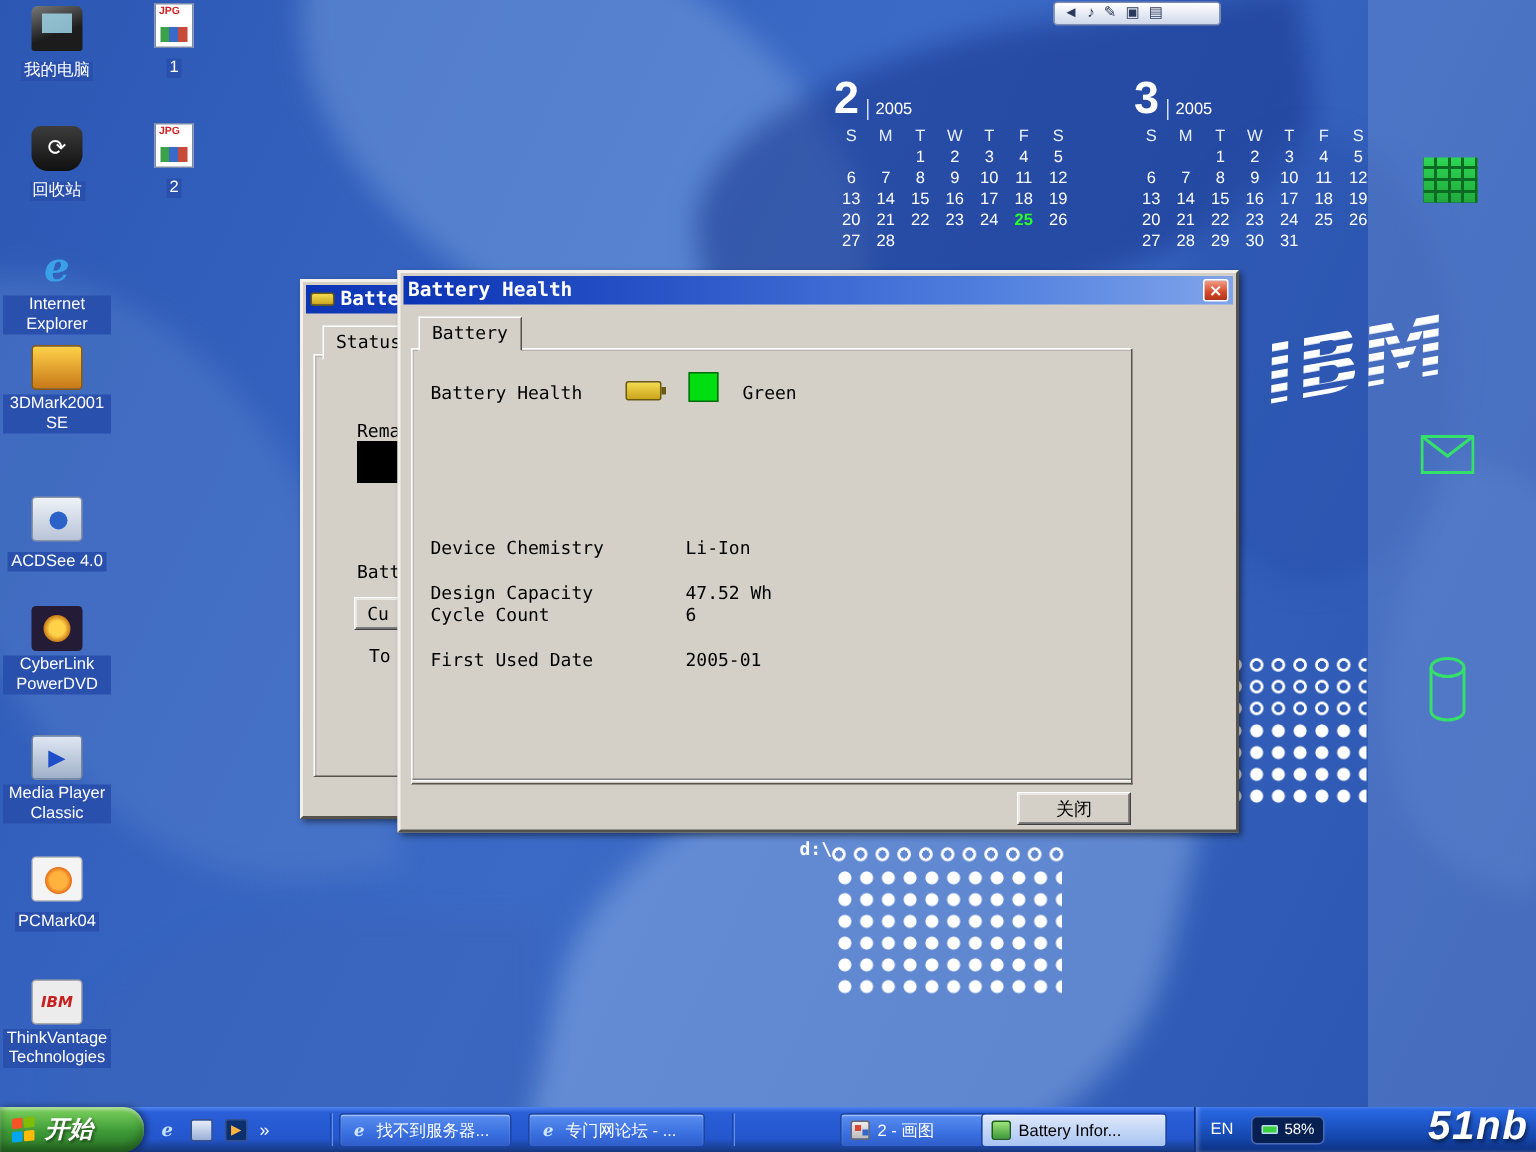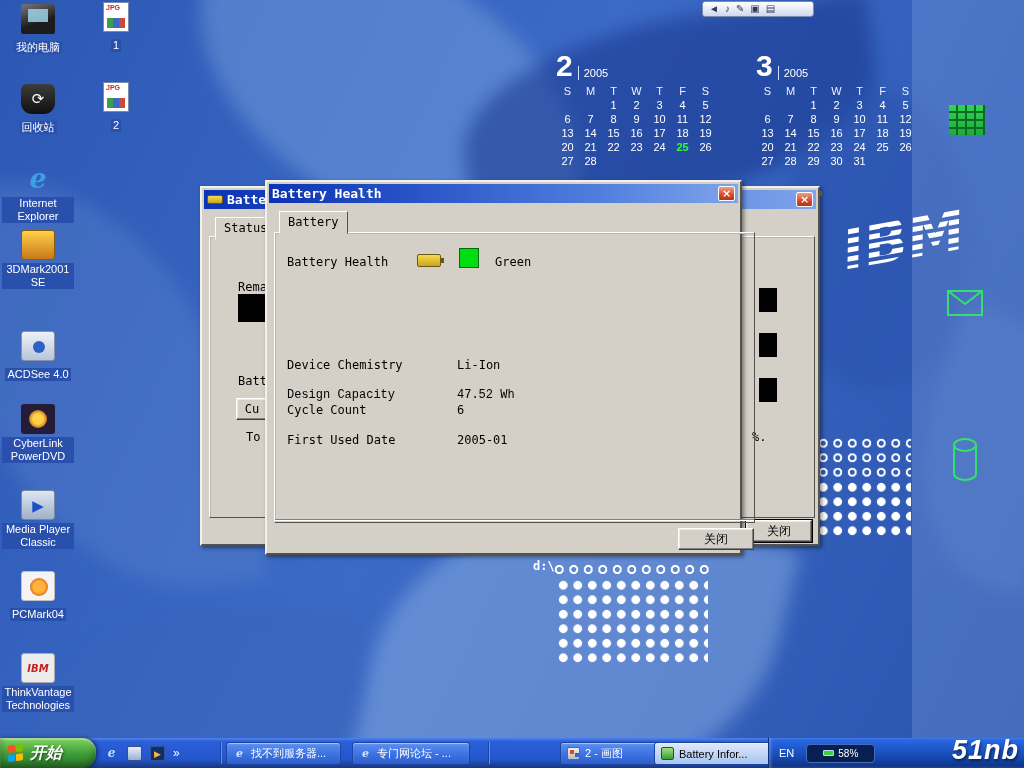--- a/index.html
+++ b/index.html
@@ -99,24 +99,24 @@
      display:flex;align-items:center;gap:5px;padding:0 6px;overflow:hidden;white-space:nowrap;
      box-shadow:inset 0 1px 1px rgba(255,255,255,.5);}
   .taskbtn.active{background:linear-gradient(#dfe9fb,#a8c4f2);color:#000;}
   .tkic{width:13px;height:13px;flex:0 0 auto;border-radius:2px;position:relative;font:bold italic 11px "DejaVu Serif",serif;line-height:13px;text-align:center;}
   .tk-ie{color:#cfe6ff;}
   .tk-ie::after{content:"e";}
   .tk-paint{background:linear-gradient(#eee,#bbb);border:1px solid #667;}
   .tk-paint::after{content:"";position:absolute;left:2px;top:2px;width:4px;height:4px;background:#d43;box-shadow:5px 3px 0 #36c;}
   .tk-batt{background:linear-gradient(#9fe27a,#3d9a37);border:1px solid #1e5c1a;}
   .tsep{position:absolute;top:4px;width:2px;height:22px;border-left:1px solid #1c44a0;border-right:1px solid #5d8ef0;}
-  .tray{position:absolute;right:0;top:0;height:30px;width:256px;display:flex;align-items:center;gap:12px;padding-left:10px;
+  .tray{position:absolute;right:0;top:0;height:30px;width:228px;display:flex;align-items:center;gap:12px;padding-left:10px;
      background:linear-gradient(#2a6ae8,#1446ac 70%,#0d2f7e);border-left:1px solid #0c2f7e;box-shadow:inset 2px 0 3px rgba(255,255,255,.25);margin-left:40px;}
   .tray-en{color:#fff;font-size:11px;}
-  .traybatt{height:19px;padding:0 16px;display:flex;align-items:center;gap:4px;background:#081f52;border:1px solid #4a6ab8;border-radius:4px;color:#fff;font-size:10px;}
+  .traybatt{height:19px;padding:0 6px;display:flex;align-items:center;gap:4px;background:#081f52;border:1px solid #4a6ab8;border-radius:4px;color:#fff;font-size:10px;}
   .tb-ic{width:11px;height:6px;background:#39d23e;border:1px solid #bde;border-radius:1px;}
   .wm{position:absolute;right:5px;top:735px;z-index:60;color:#fff;font:bold italic 27px "Liberation Sans",sans-serif;
       letter-spacing:1px;text-shadow:1px 2px 3px rgba(0,0,0,.55);display:flex;align-items:center;flex-direction:column;}
   .wmdot{display:inline-block;width:11px;height:11px;border-radius:50%;background:#fff;margin:6px 3px 0;}
   .drive{position:absolute;left:533px;top:559px;color:#fff;font:bold 12px "DejaVu Sans Mono",monospace;}
 </style>
 </head>
 <body>
 
 <div class="leaf" style="left:180px;top:-40px;width:420px;height:260px;background:rgba(125,165,225,.45);border-radius:0 70% 0 70%;transform:rotate(18deg);"></div>
@@ -330,39 +330,39 @@
   <div class="mono abs" style="left:36px;top:186px;width:28px;overflow:hidden;white-space:nowrap;">Batte</div>
   <div class="btn" style="left:34px;top:210px;width:32px;height:22px;">Cu</div>
   <div class="mono abs" style="left:44px;top:242px;width:24px;overflow:hidden;white-space:nowrap;">To i</div>
   <div class="blackbox" style="left:557px;top:100px;width:18px;height:24px;"></div>
   <div class="blackbox" style="left:557px;top:145px;width:18px;height:24px;"></div>
   <div class="blackbox" style="left:557px;top:190px;width:18px;height:24px;"></div>
   <div class="mono abs" style="left:550px;top:242px;">%.</div>
   <div class="btn btn-def" style="left:544px;top:332px;width:66px;height:22px;">关闭</div>
 </div>
 
-<div class="win" style="left:265px;top:180px;width:477px;height:375px;z-index:20;">
+<div class="win" style="left:265px;top:180px;width:561px;height:375px;z-index:20;">
   <div class="tbar">
     <span class="tt">Battery Health</span>
     <div class="xbtn"></div>
   </div>
   <div class="tab" style="left:12px;top:29px;">Battery</div>
   <div class="page" style="left:7px;top:50px;width:481px;height:291px;"></div>
 
   <div class="mono abs" style="left:20px;top:73px;">Battery Health</div>
   <div class="batt-glyph" style="left:150px;top:72px;"></div>
   <div class="greensq" style="left:192px;top:66px;"></div>
   <div class="mono abs" style="left:228px;top:73px;">Green</div>
 
 
   <div class="frow" style="left:20px;top:176px;">
     <span class="fl">Device Chemistry</span>
     <span class="fv">Li-Ion</span>
   </div>
-  <div class="frow" style="left:20px;top:206px;font-family:Liberation Mono, monospace;">
+  <div class="frow" style="left:20px;top:206px;">
     <span class="fl">Design Capacity</span>
     <span class="fv">47.52 Wh</span>
   </div>
   <div class="frow" style="left:20px;top:221px;">
     <span class="fl">Cycle Count</span>
     <span class="fv">6</span>
   </div>
   <div class="frow" style="left:20px;top:251px;">
     <span class="fl">First Used Date</span>
     <span class="fv">2005-01</span>

